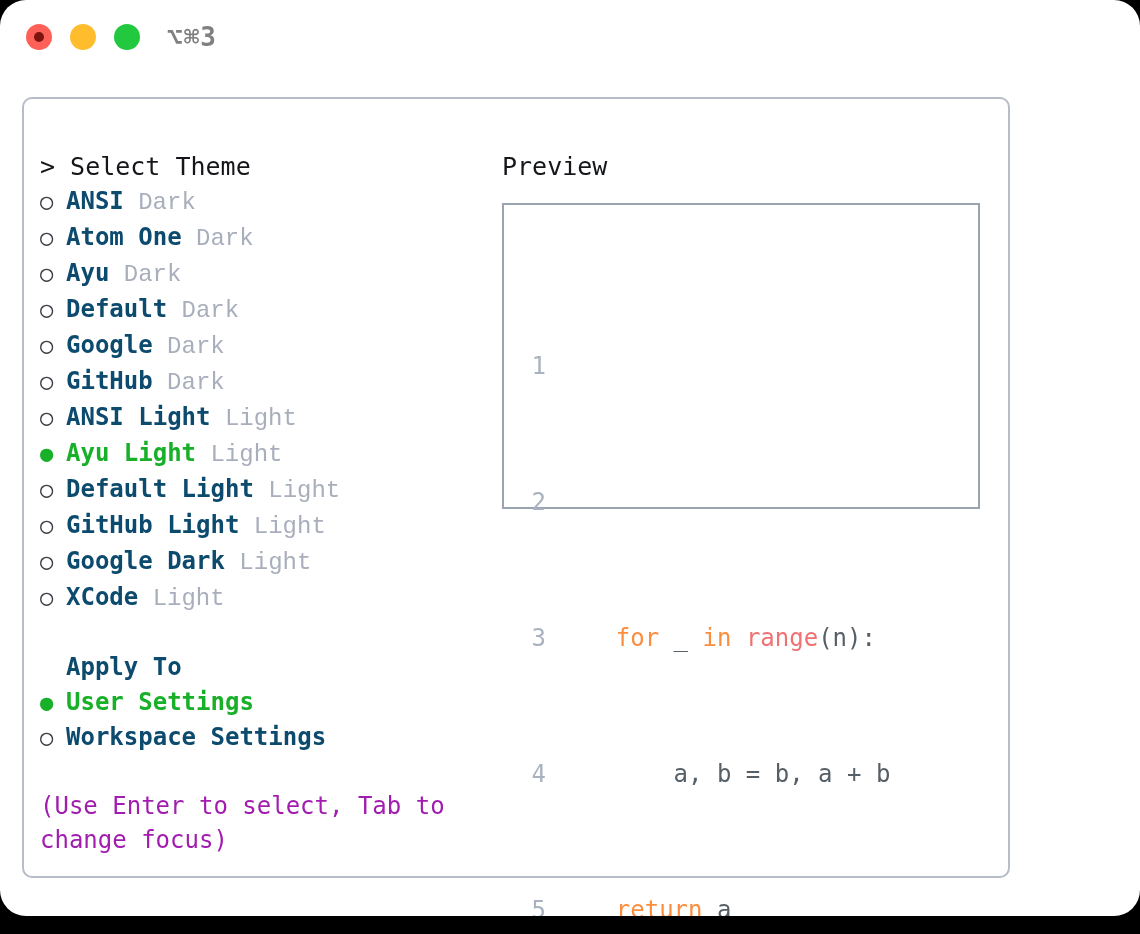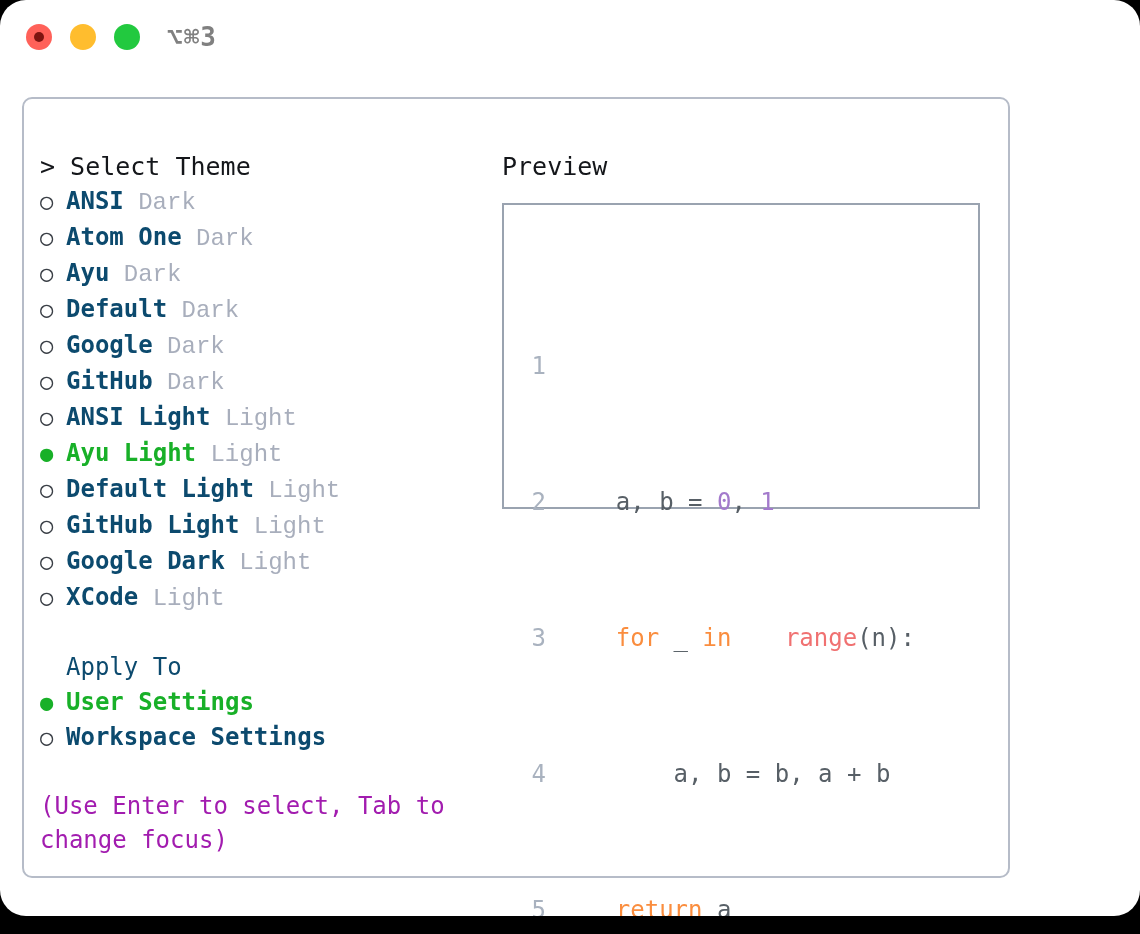--- a/index.html
+++ b/index.html
@@ -124,21 +124,21 @@
   .opt-name {
     color: #0c4a6e;
     font-weight: bold;
   }
   .opt.selected .opt-name { color: #18b028; }
   .opt-tag {
     color: #a8aebc;
     font-weight: normal;
     font-family: Liberation Mono, monospace;
   }
-  .opt-name.plain { font-weight: normal; }
+  .opt-name.plain { font-weight: bold; }
 
   .section-gap { height: 34px; }
 
   .hint {
     font-size: 24px;
     line-height: 34px;
     color: #a21caf;
     width: 420px;
   }
 
@@ -167,21 +167,21 @@
     flex: 0 0 34px;
     color: #a9b2bf;
     text-align: right;
     padding-right: 12px;
     box-sizing: border-box;
   }
 
   .t-kw   { color: #fa8d3e; }
   .t-fn   { color: #399ee6; }
   .t-num  { color: #a37acc; }
-  .t-call { color: #f07171; margin-left: 39px; }
+  .t-call { color: #f07171; }
   .t-txt  { color: #575f66; }
 </style>
 </head>
 <body>
 
 <div class="window">
 
   <div class="titlebar">
     <div class="traffic">
       <span class="dot red"></span>
@@ -299,21 +299,20 @@
 
     <div class="preview-box">
       <div class="code">
 
         <div class="row">
           <span class="lineno">1</span>
         </div>
 
         <div class="row">
           <span class="lineno">2</span>
-          <span><span class="t-txt">    a, b = </span><span class="t-num">0</span><span class="t-txt">, </span><span class="t-num">1</span></span>
         </div>
 
         <div class="row">
           <span class="lineno">3</span>
           <span><span class="t-txt">    </span><span class="t-kw">for</span><span class="t-txt"> _ </span><span class="t-kw">in</span><span class="t-txt"> </span><span class="t-call">range</span><span class="t-txt">(n):</span></span>
         </div>
 
         <div class="row">
           <span class="lineno">4</span>
           <span><span class="t-txt">        a, b = b, a + b</span></span>

